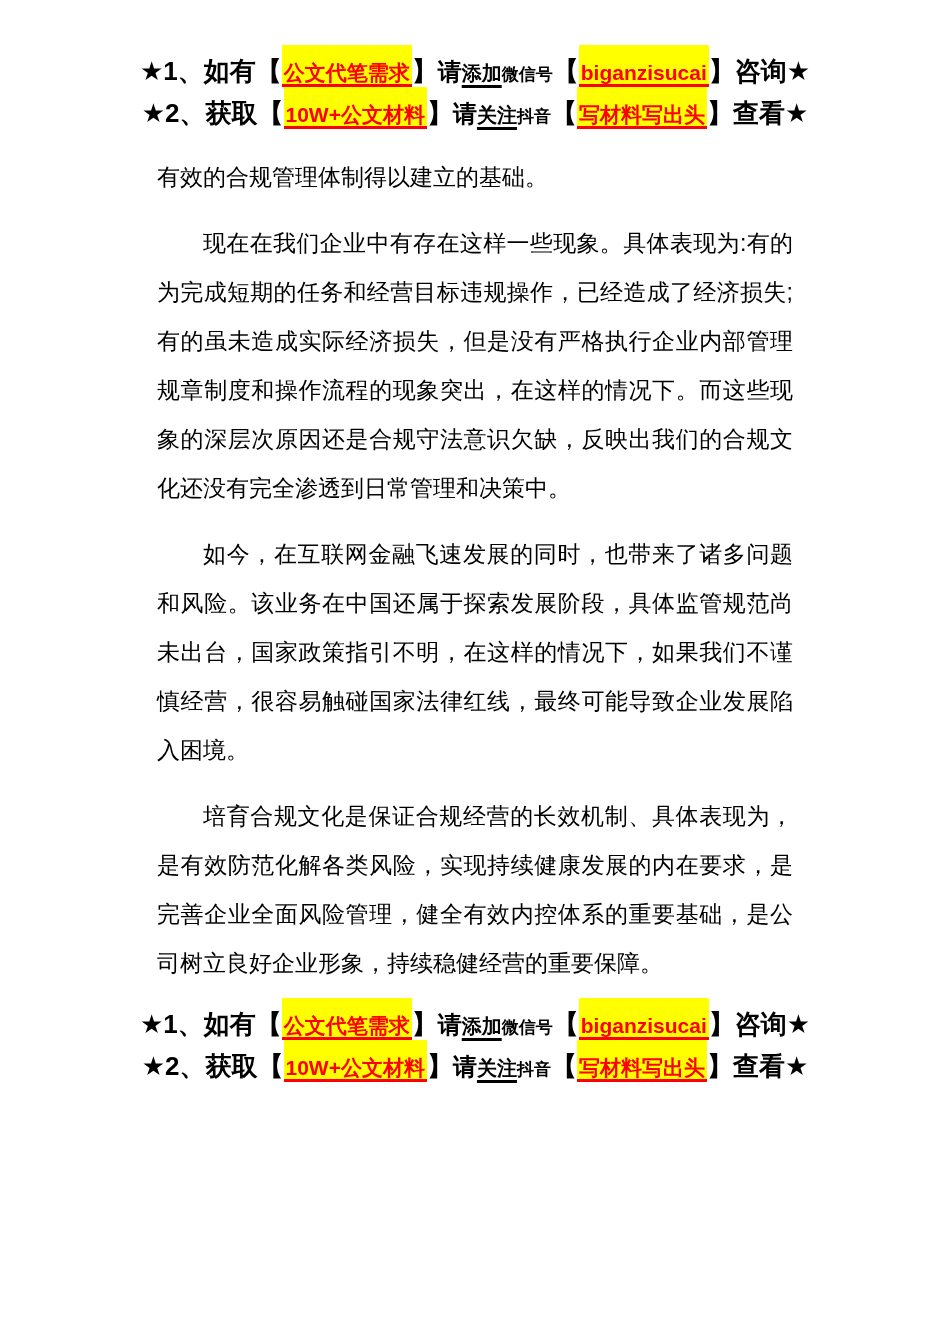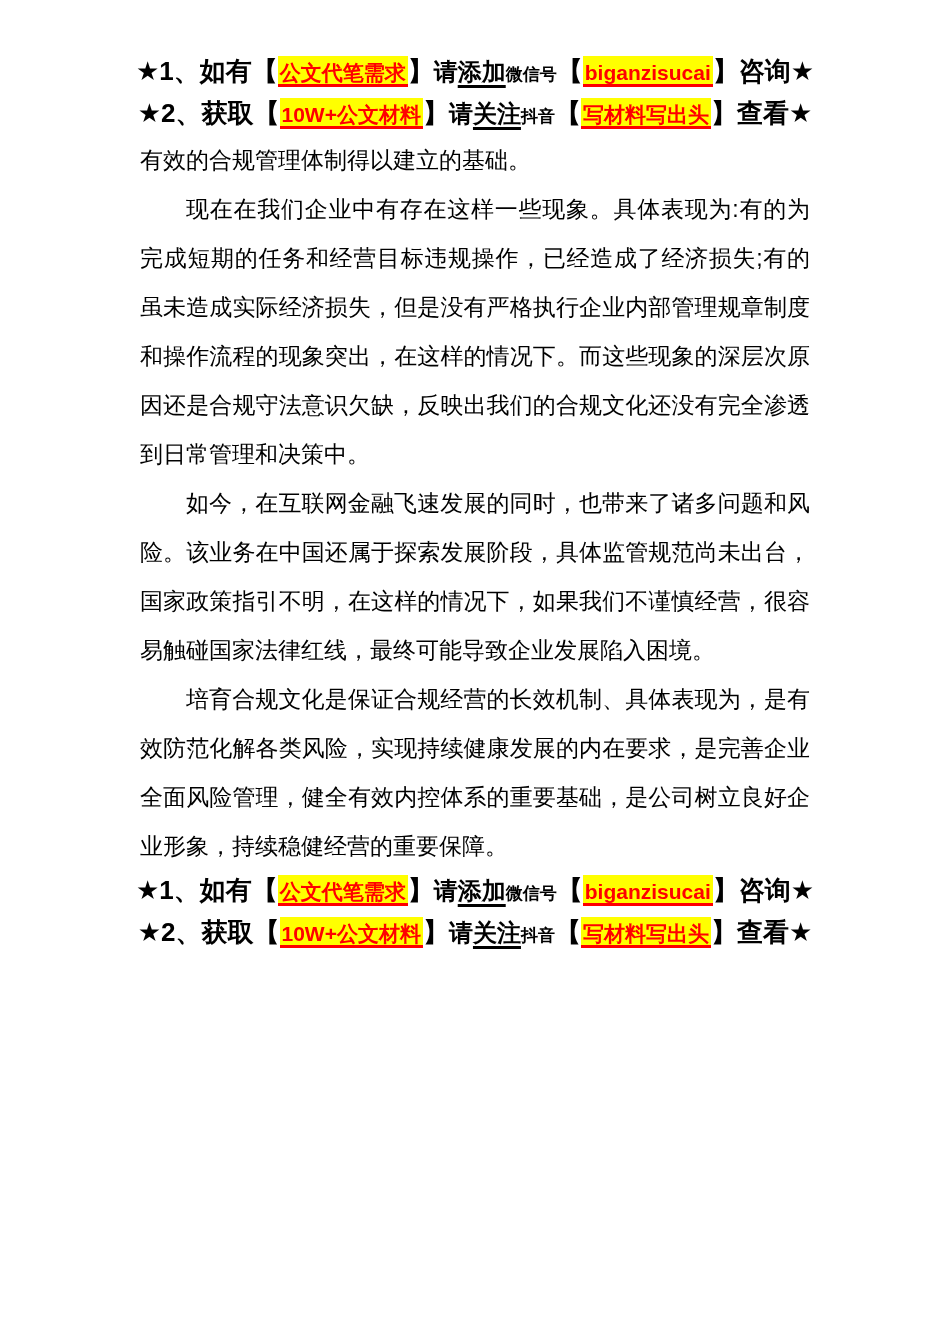--- a/index.html
+++ b/index.html
@@ -25,42 +25,42 @@
     line-height: 38px;
     color: #000000;
     white-space: nowrap;
   }
   .promo.header { padding-top: 52px; }
   .promo.footer { padding-top: 0; }
   .seg { vertical-align: baseline; }
   .seg.base  { font-size: 26px; }
   .seg.big   { font-size: 24px; }
   .seg.bigu  {
-    font-size: 24px;
+    font-size: 20px;
     text-decoration: underline;
     text-decoration-thickness: 2.5px;
     text-underline-offset: 5px;
   }
   .seg.small { font-size: 17px; }
   .seg.hl {
     color: var(--accent-red, #ff0000);
     background: var(--highlight-bg, #ffff00);
     border-bottom: 3px solid var(--accent-red, #ff0000);
-    padding: 5px 2px 0 2px;
+    padding: 16px 2px 0 2px;
   }
   
   .doc-body {
     padding: 0 140px;
     margin-top: 0;
     font-size: 23px;
     line-height: 49px;
     text-align: justify;
     text-justify: inter-character;
   }
-  .para { margin: 0; }
+  .para { margin: 17px; }
   .para.indent { text-indent: 2em; }
 </style>
 </head>
 <body style="background: rgb(255, 255, 255);">
 
 <div class="page" style="color: rgb(0, 0, 0);">
 
   <div class="promo header">
     <div class="promo-line"><span class="seg base">★1、如有【</span><span class="seg hl">公文代笔需求</span><span class="seg base">】</span><span class="seg big">请</span><span class="seg bigu">添加</span><span class="seg small">微信号</span><span class="seg base">【</span><span class="seg hl">biganzisucai</span><span class="seg base">】</span><span class="seg base">咨询★</span></div>
     <div class="promo-line"><span class="seg base">★2、获取【</span><span class="seg hl">10W+公文材料</span><span class="seg base">】</span><span class="seg big">请</span><span class="seg bigu">关注</span><span class="seg small">抖音</span><span class="seg base">【</span><span class="seg hl">写材料写出头</span><span class="seg base">】</span><span class="seg base">查看★</span></div>

